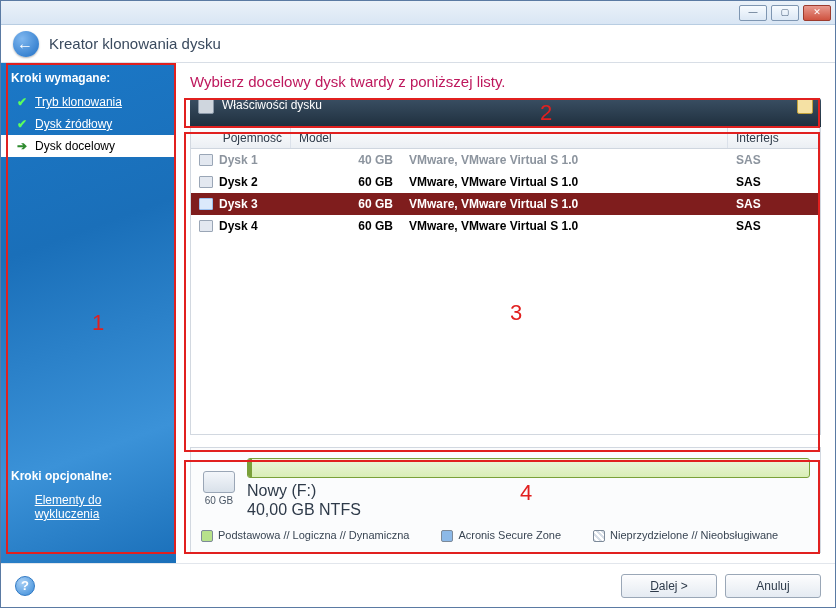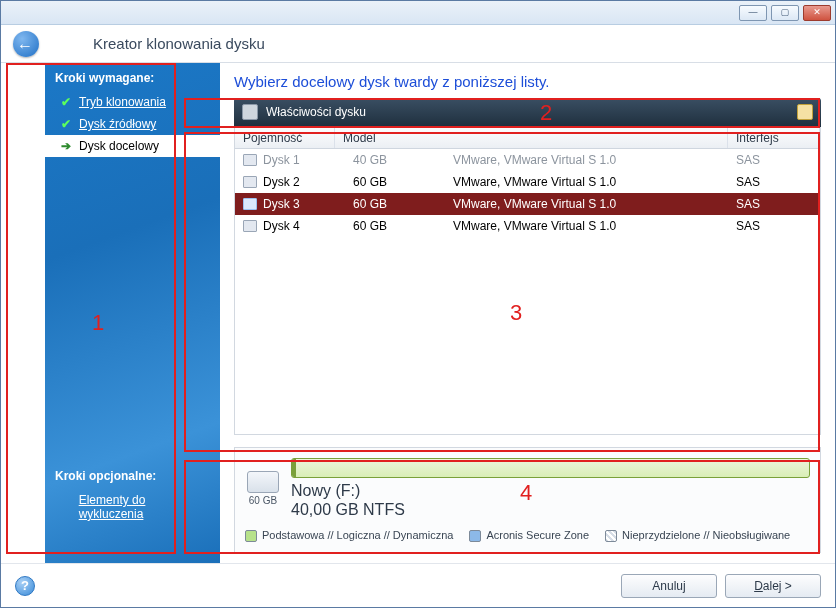--- a/index.html
+++ b/index.html
@@ -9,68 +9,68 @@
 
   .titlebar { height: 24px; background: linear-gradient(#eaf1f9,#d9e6f4); display: flex; justify-content: flex-end; align-items: center; gap: 4px; padding: 0 4px; border-bottom: 1px solid #b8cde2; }
   .titlebar-btn { width: 28px; height: 16px; border: 1px solid #7e96b2; border-radius: 2px; background: linear-gradient(#f7fbff,#dce8f5); display: flex; align-items: center; justify-content: center; }
   .titlebar-btn.close { background: linear-gradient(#e89a8f,#cf5340); border-color: #9c3b2e; }
   .tb-glyph { font-size: 9px; line-height: 1; color: #435a77; }
   .titlebar-btn.close .tb-glyph { color: #fff; }
 
   .header { height: 38px; display: flex; align-items: center; gap: 10px; padding: 0 12px; border-bottom: 1px solid #d8dee6; }
   .back-btn { width: 26px; height: 26px; border-radius: 50%; background: radial-gradient(circle at 35% 30%, #7fb7ef, #1f6fc5); display: flex; align-items: center; justify-content: center; box-shadow: 0 1px 2px rgba(0,0,0,.3); }
   .back-arrow { color: #fff; font-size: 16px; font-weight: bold; transform: translateX(-1px); }
-  .header-title { font-size: 15px; color: #3a4a5e; margin-left: 44px; }
-
-  .body { flex: 1; display: flex; overflow: hidden; margin-left: 44px; }
+  .header-title { font-size: 15px; color: #3a4a5e; }
+
+  .body { flex: 1; display: flex; overflow: hidden; }
 
   .sidebar { width: 175px; min-width: 175px; background: linear-gradient(160deg, #1b78c7 0%, #1a6fb9 35%, #3b92d8 75%, #1a6fb9 100%); color: #fff; font-size: 12px; padding: 6px 0; position: relative; }
   .side-heading { font-weight: bold; padding: 2px 10px 6px 10px; font-size: 12px; }
   .side-heading.opt { margin-top: 310px; }
   .side-item { display: flex; align-items: center; gap: 6px; padding: 4px 10px 4px 16px; cursor: default; }
   .side-item.current { background: #fff; color: #000; }
   .side-item .glyph { width: 12px; display:inline-block; }
   .side-item .label { text-decoration: underline; }
   .side-item.current .label { text-decoration: none; }
   .check { color: #5cff5c; font-weight: bold; }
   .arrow-cur { color: #2e8b2e; font-weight: bold; }
 
   .main { flex: 1; padding: 10px 14px 10px 14px; position: relative; font-size: 12px; display: flex; flex-direction: column; }
-  .instruction { color: #1d4ed8; font-size: 15px; margin-bottom: 8px; }
-
-  .propbar { height: 42px; background: linear-gradient(#3a4f63, #1f2f3e); border-radius: 3px 3px 0 0; display: flex; align-items: center; color: #fff; padding: 0 8px; font-size: 12px; }
+  .instruction { color: #be185d; font-size: 15px; margin-bottom: 8px; }
+
+  .propbar { height: 42px; background: linear-gradient(#3a4f63, #1f2f3e); border-radius: 3px 3px 0 0; display: flex; align-items: flex-start; color: #fff; padding: 0 8px; font-size: 12px; }
   .propbar .disk-ico { display:inline-block; width:16px; height:16px; background:#cfd6de; border:1px solid #8b98a8; margin-right:8px; border-radius:2px; }
   .propbar-right { margin-left:auto; width:16px; height:16px; background:#f5e1a4; border:1px solid #c2a13a; border-radius:2px; }
 
   .table { border: 1px solid #d2d8e0; background: #fff; flex: 0 0 auto; }
   .thead { display: flex; background: linear-gradient(#fdfdfe,#ebeff4); border-bottom: 1px solid #cfd6df; }
   .th { padding: 3px 8px; border-right: 1px solid #dbe1ea; font-size: 12px; color: #2e3a49; }
   .c-disk { width: 110px; }
-  .c-cap  { width: 100px; text-align: left; }
+  .c-cap  { width: 100px; text-align: right; }
   .c-model{ flex: 1; }
   .c-if   { width: 92px; }
 
   .tbody { height: 285px; overflow: hidden; }
   .tr { display: flex; padding: 2px 0; align-items: center; }
   .tr.selected { background: #7f1d1d; color: #fff; }
   .tr.disabled { color: #8c949e; }
-  .td { padding: 2px 8px; font-size: 12px; white-space: nowrap; overflow: hidden; text-overflow: ellipsis; }
+  .td { padding: 2px 8px; font-size: 12px; white-space: nowrap; overflow: hidden; text-overflow: ellipsis; font-weight: bold; }
   .disk-small-ico { display:inline-block; width:14px; height:12px; background:#e3e8f0; border:1px solid #9aa6b6; margin-right:6px; vertical-align:middle; border-radius:1px; }
   .tr.selected .disk-small-ico { background:#dbe9fb; border-color:#9cc1ef; }
 
   .partition-panel { margin-top: 12px; border: 1px solid #d2d8e0; padding: 10px; background: #fbfcfd; }
   .part-row { display:flex; align-items:center; gap:10px; }
   .disk-big-ico { width:36px; font-size:10px; color:#4a5665; text-align:center; }
   .disk-big-ico .plat { width:32px; height:22px; border:1px solid #9aa6b6; border-radius:3px; margin:0 auto 2px auto; background:linear-gradient(#f3f6fa,#d9e1ea); }
   .part-bar { flex:1; }
   .bar { height:20px; border:1px solid #7aa03a; border-radius:3px; background:linear-gradient(#ecf5db,#d9eeb6); position:relative; }
   .bar::before { content:""; position:absolute; left:0; top:0; bottom:0; width:4px; background:#7aa03a; border-radius:2px 0 0 2px; }
   .part-label { font-size:16px; color:#2e3a49; margin-top:3px; line-height:1.2; }
 
-  .legend { display:flex; gap:16px; align-items:center; margin-top:10px; font-size:11px; color:#394553; }
+  .legend { display:flex; gap:32px; align-items:center; margin-top:10px; font-size:11px; color:#394553; }
   .legend .sw { width:12px; height:12px; border:1px solid #7d8a99; display:inline-block; margin-right:5px; vertical-align:middle; border-radius:2px; }
   .sw.pri { background:#b7e28b; }
   .sw.asz { background:#8cb9e8; }
   .sw.un  { background:repeating-linear-gradient(45deg,#d6dde6,#d6dde6 2px,#fff 2px,#fff 4px); }
 
   .footer { height: 44px; display:flex; align-items:center; padding:0 14px; border-top:1px solid #e2e6ec; }
   .help-ico { width:20px; height:20px; border-radius:50%; border:1px solid #2f78c3; background:radial-gradient(circle at 35% 30%,#aad1f6,#3a8bd8); color:#fff; font-weight:bold; font-size:13px; display:flex; align-items:center; justify-content:center; }
   .footer-btns { margin-left:auto; display:flex; gap:8px; }
   .btn { min-width:96px; height:24px; padding:0 12px; border:1px solid #9aa7b7; border-radius:3px; background:linear-gradient(#fdfdfe,#e5ebf2); font-size:12px; color:#2d3a4a; display:flex; align-items:center; justify-content:center; }
   .btn u { text-decoration: underline; }
@@ -194,24 +194,24 @@
 
     </div>
   </div>
 
   <div class="footer">
     <div class="help-ico">
         <span>?</span>
       </div>
     <div class="footer-btns">
       <div class="btn">
+          <span><u>D</u>alej &gt;</span>
+        </div>
+      <div class="btn">
           <span>Anuluj</span>
-        </div>
-      <div class="btn">
-          <span><u>D</u>alej &gt;</span>
         </div>
     </div>
   </div>
 
   <div class="anno" style="left:6px; top:63px; width:170px; height:491px;"></div>
   <div class="anno-num" style="left:92px; top:310px;">1</div>
 
   <div class="anno" style="left:184px; top:98px; width:636px; height:30px;"></div>
   <div class="anno-num" style="left:540px; top:100px;">2</div>
 

